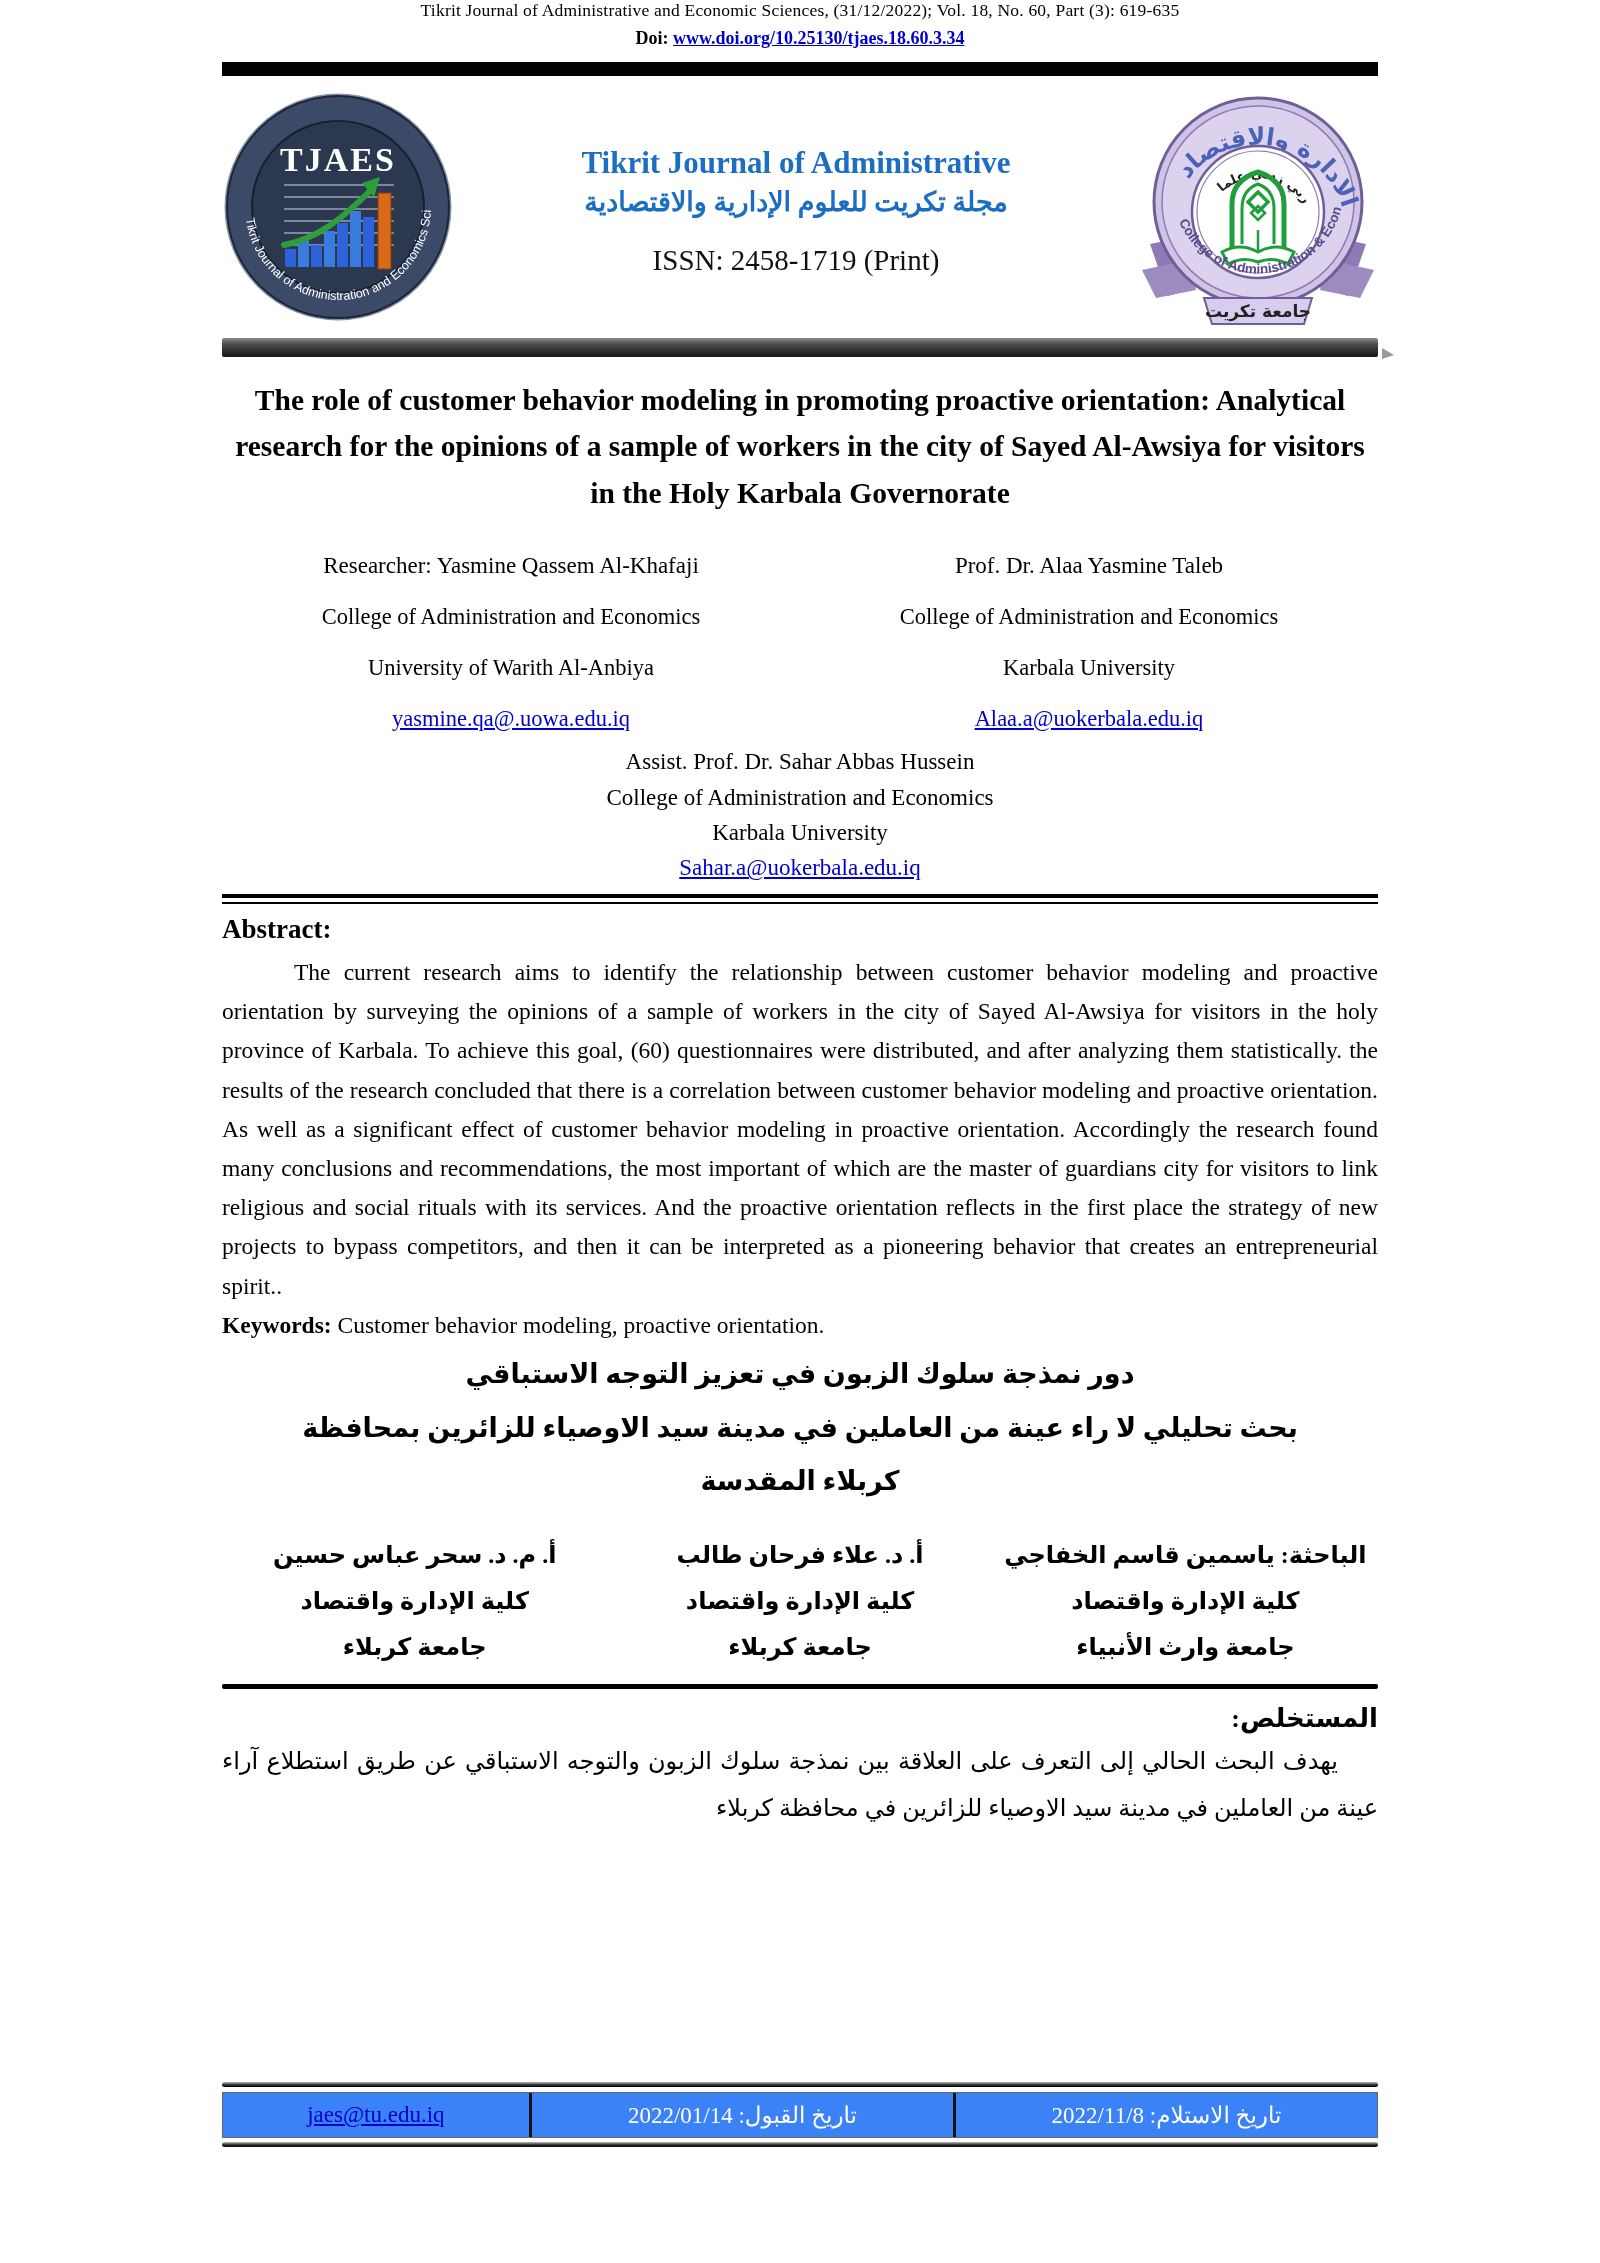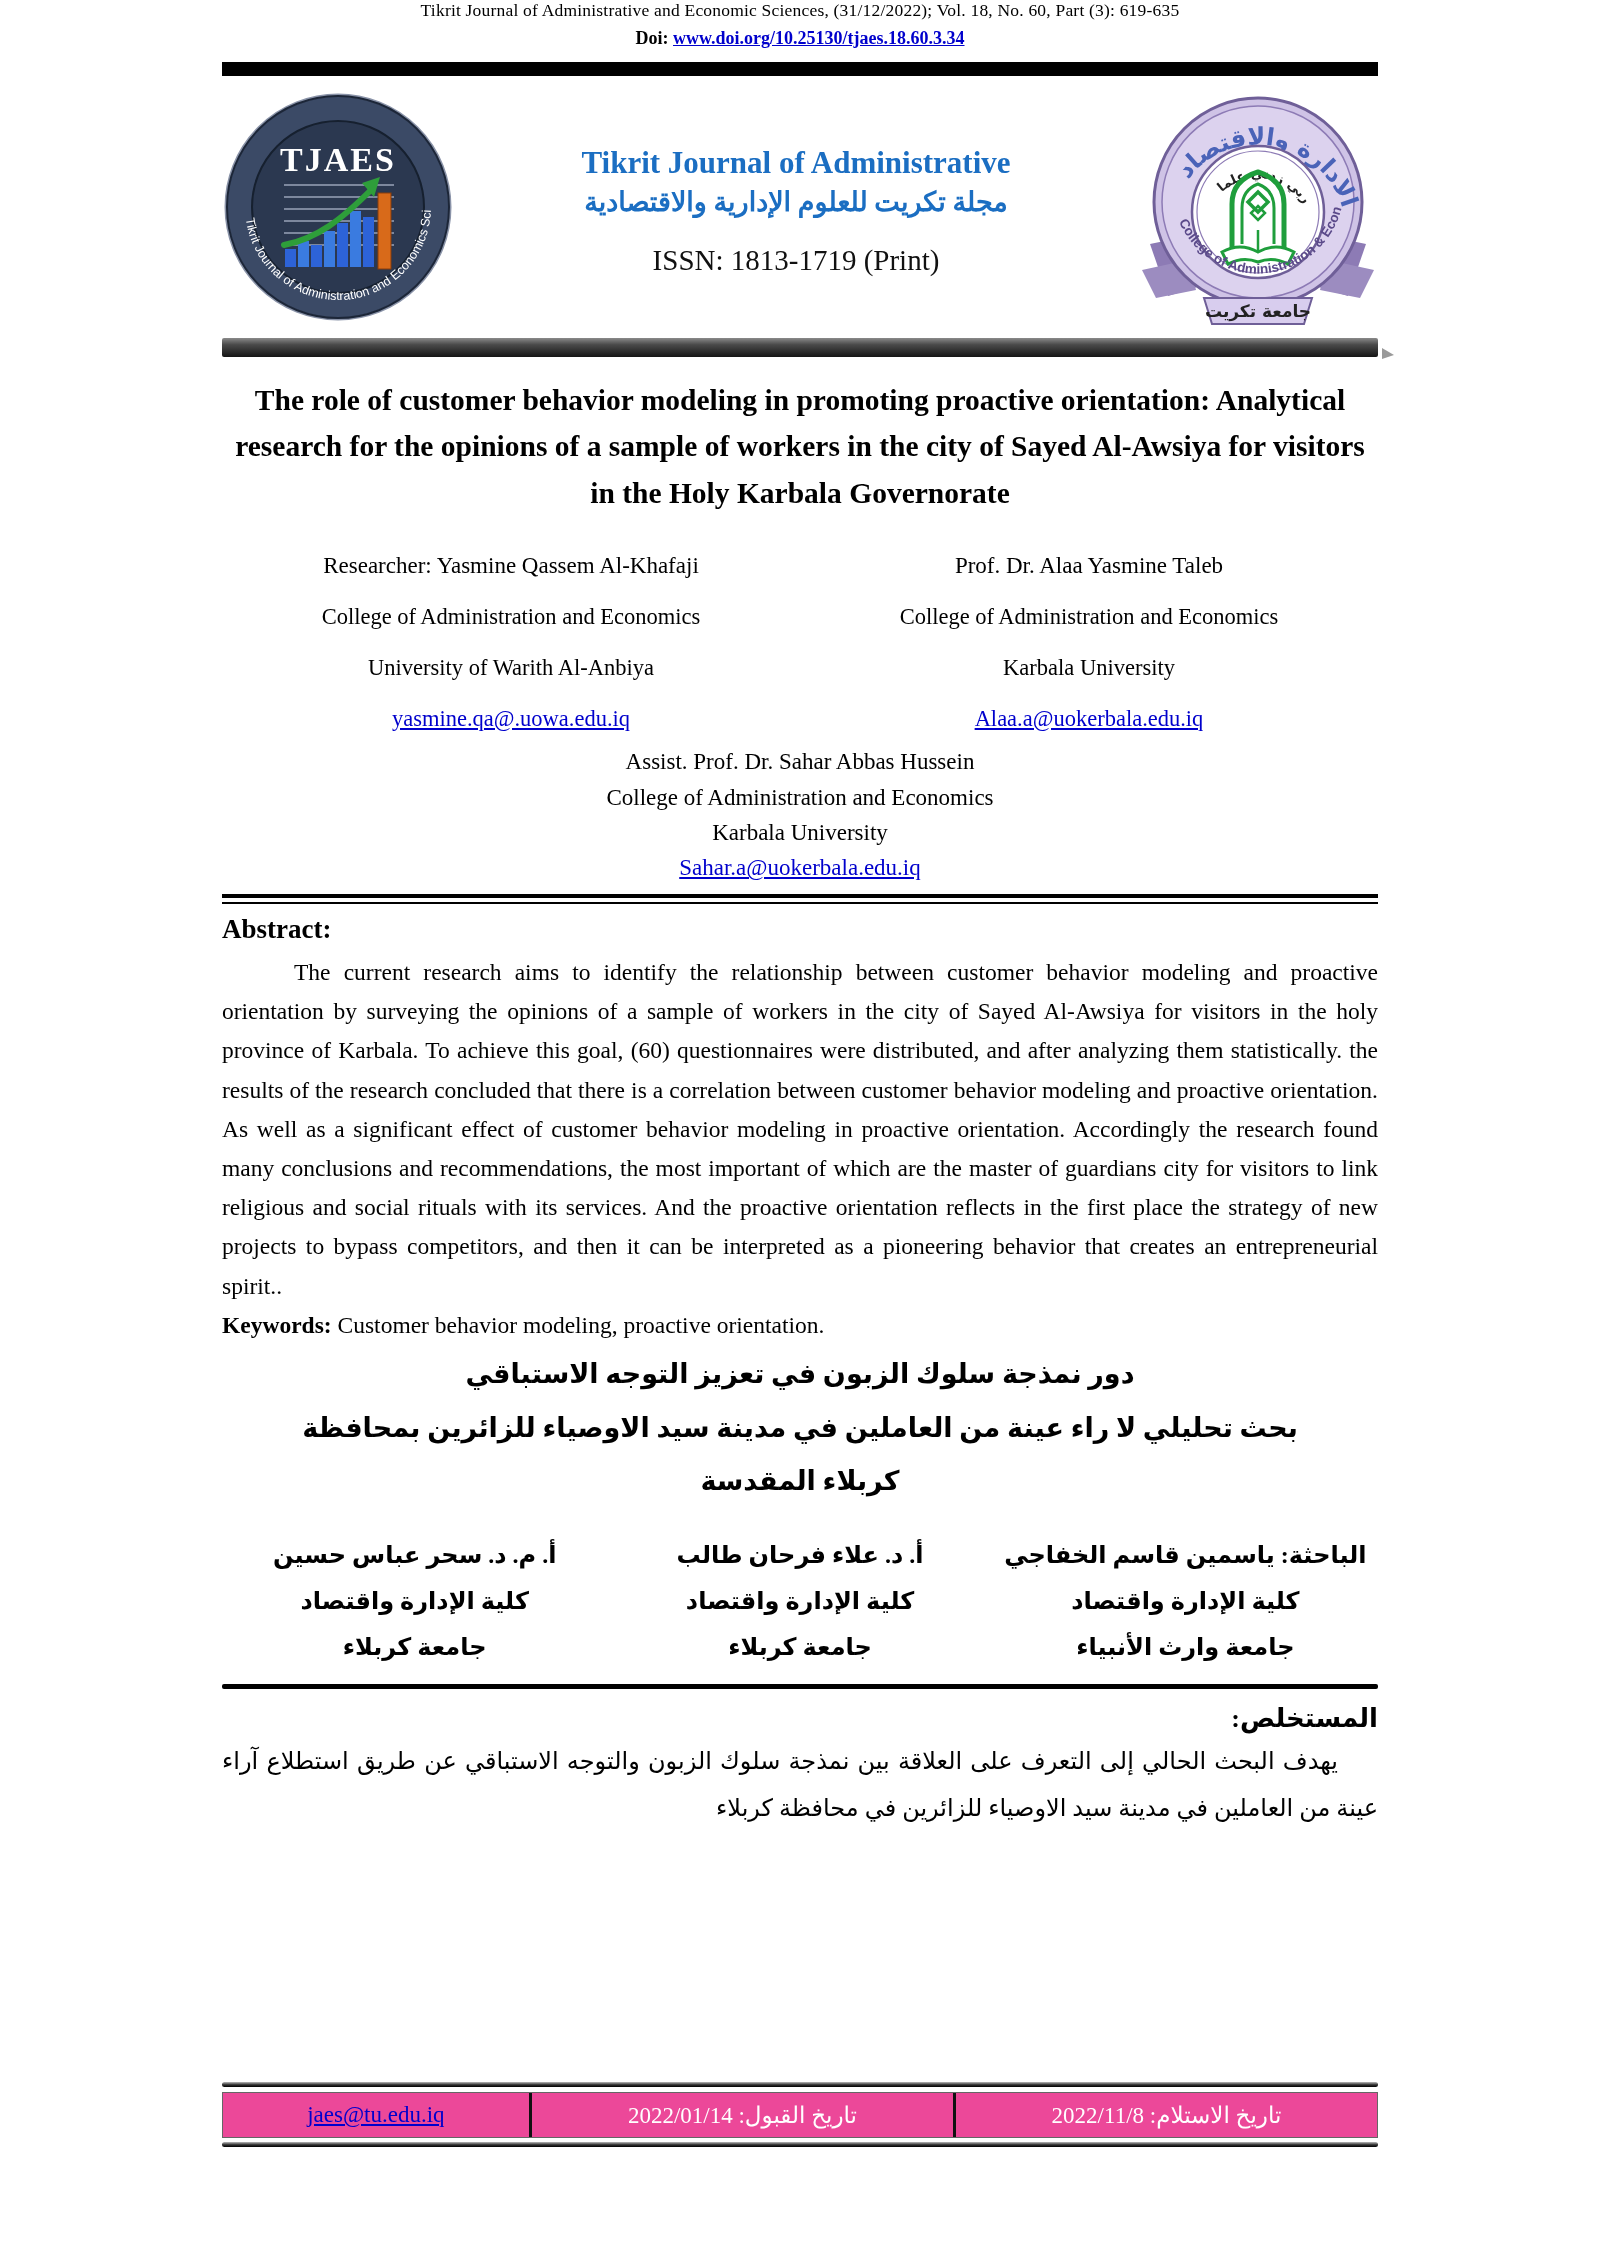--- a/index.html
+++ b/index.html
@@ -46,21 +46,21 @@
   .ar-title{font-size:27px;font-weight:bold;text-align:center;line-height:1.9;margin-top:10px;}
   .ar-subtitle{font-size:27px;font-weight:bold;text-align:center;line-height:1.95;margin:2px auto 0 auto;max-width:1050px;}
   .ar-authors{display:flex;margin-top:26px;}
   .ar-author{flex:1;text-align:center;font-size:24px;font-weight:bold;line-height:1.9;}
   .divider-thick{height:5px;background:#000;margin-top:14px;border-radius:2px;}
   .ar-abs-h{font-size:26px;font-weight:bold;text-align:right;margin-top:14px;}
   .ar-abs{font-size:24px;line-height:1.95;text-align:justify;text-indent:40px;margin-top:4px;}
   
   .footer{position:absolute;left:222px;right:222px;top:2082px;}
   .f-rule{height:5px;border-radius:3px;background:linear-gradient(to bottom,#bbb 0%,#333 55%,#000 100%);}
-  .f-bar{margin-top:5px;margin-bottom:4px;background:#ec4899;border:1px solid #666;
+  .f-bar{margin-top:5px;margin-bottom:4px;background:#3b82f6;border:1px solid #666;
     display:flex;align-items:stretch;height:44px;}
   .f-cell{display:flex;align-items:center;justify-content:center;font-size:23px;}
   .f-cell.c1{width:26.5%;}
   .f-cell.c2{width:36.5%;color:#fff;}
   .f-cell.c3{flex:1;color:#fff;}
   .f-cell a{color:#0000cc;text-decoration:underline;}
   .f-vdiv{width:3px;background:#111;}
 </style>
 </head>
 <body>
@@ -109,21 +109,21 @@
           <textPath href="#tjRing" startOffset="4%">Tikrit Journal of Administration and Economics Sciences</textPath>
         </text>
       </svg>
     </div>
 
     <div class="mast-center">
       <div class="jr-title">
         <div>Tikrit Journal of Administrative</div>
       </div>
       <div class="jr-title-ar">مجلة تكريت للعلوم الإدارية والاقتصادية</div>
-      <div class="issn">ISSN: 1813-1719 (Print)</div>
+      <div class="issn">ISSN: 2458-1719 (Print)</div>
     </div>
 
     <div class="logo-box">
       <svg width="240" height="248" viewBox="0 0 240 248">
 
         <polygon points="12,160 70,148 82,196 30,212" fill="#8d7bb5"></polygon>
         <polygon points="228,160 170,148 158,196 210,212" fill="#8d7bb5"></polygon>
         <polygon points="4,186 50,176 58,206 18,214" fill="#9c8cc0"></polygon>
         <polygon points="236,186 190,176 182,206 222,214" fill="#9c8cc0"></polygon>
 

